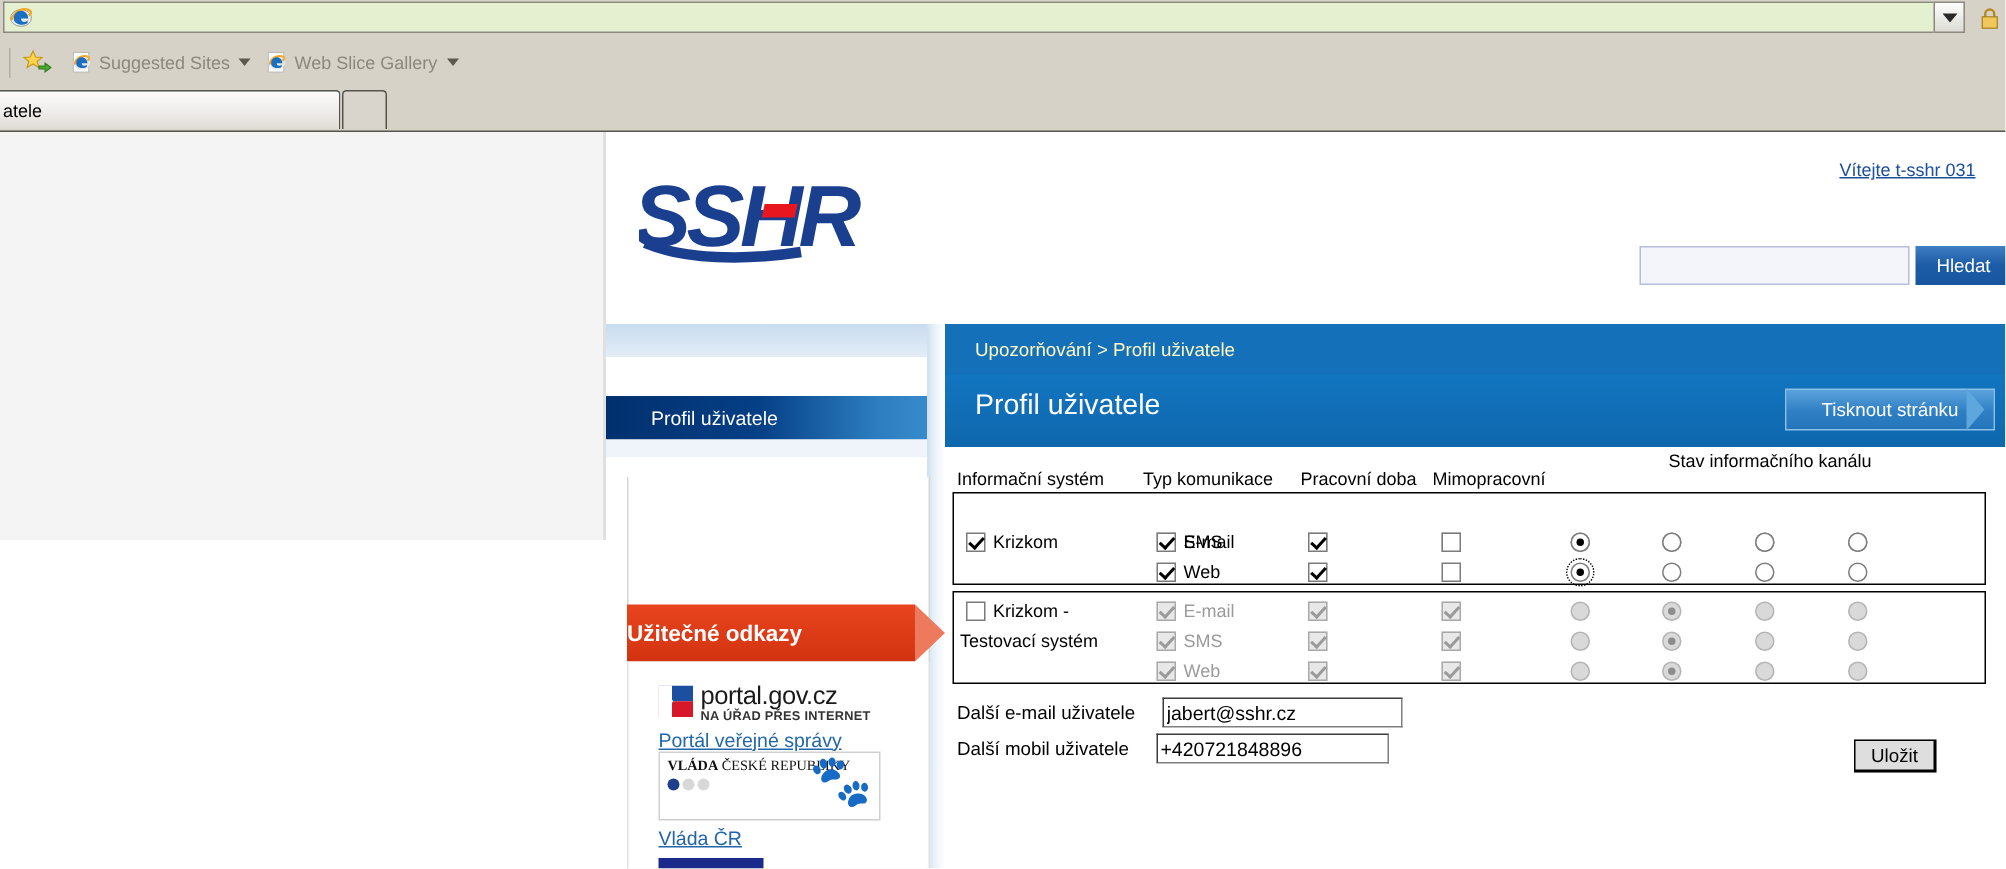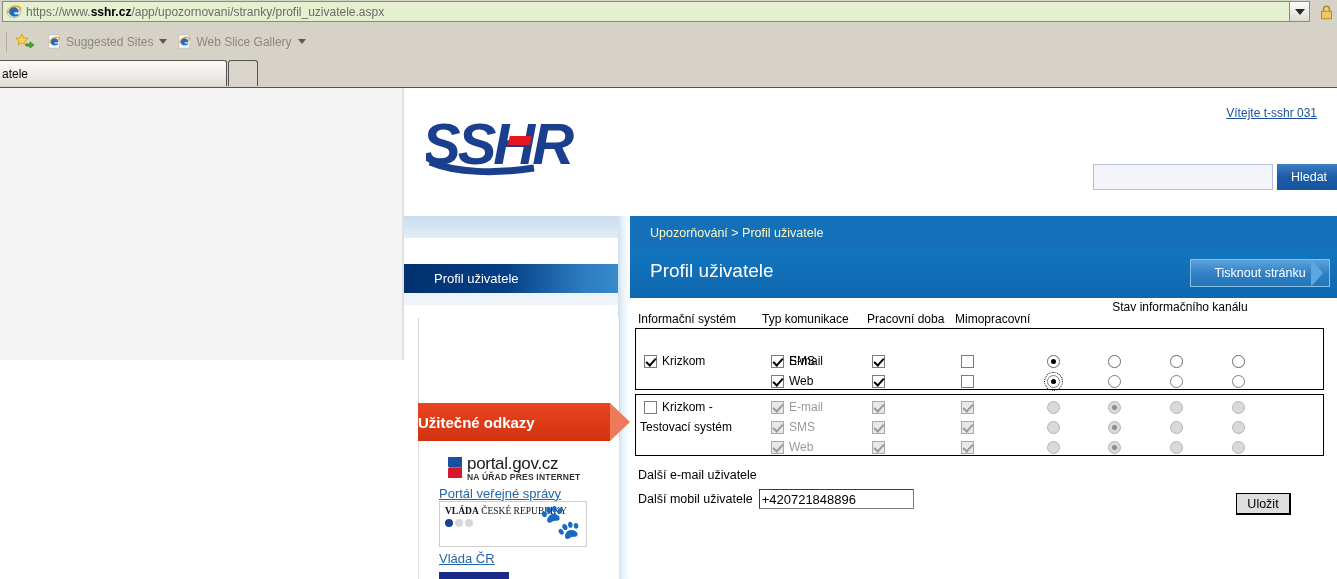--- a/index.html
+++ b/index.html
@@ -543,21 +543,21 @@
   
   .field-row {
     position: absolute;
     left: 8px;
     height: 22px;
     display: flex;
     align-items: center;
   }
   #fr-email { top: 166px; }
   #fr-mobil { top: 190px; }
-  .field-label { font-size: 12.5px; white-space: nowrap; margin-right: 6px; }
+  .field-label { font-size: 12.5px; white-space: nowrap; margin-right: 18px; }
   .field-input {
     height: 20px;
     border: 1px solid #7f7f7f;
     border-top-color: #3c3c3c;
     border-left-color: #3c3c3c;
     background: #ffffff;
     font-family: "Liberation Sans", sans-serif;
     font-size: 13px;
     padding: 0 2px;
     box-sizing: border-box;
@@ -594,21 +594,20 @@
 
   <div id="address-bar-row">
     <div id="address-bar">
       <span id="ie-icon-addr">
         <svg width="16" height="16" viewBox="0 0 16 16">
           <ellipse cx="8" cy="8" rx="7" ry="5.6" fill="#e9e9e9" stroke="#9a9a9a" stroke-width="0.6"></ellipse>
           <path d="M1.5 9.5 C3 4 8 1.2 12.5 2.4 C15.5 3.3 15 5.5 13 6.3" fill="none" stroke="#f5a623" stroke-width="1.6"></path>
           <path d="M3.2 8.3 C3.2 5.3 5.4 3.2 8 3.2 C10.6 3.2 12.8 5.3 12.8 8.3 L8 8.3 C8 9.8 8.9 10.6 10.2 10.6 C11.2 10.6 11.9 10.2 12.4 9.5 L12.4 11.4 C11.4 12.1 10.3 12.5 8.9 12.5 C5.6 12.5 3.2 10.9 3.2 8.3 Z" fill="#1b6fc2"></path>
         </svg>
       </span>
-      <span id="url-text"><span>https://www.</span><span class="host">sshr.cz</span><span>/app/upozornovani/stranky/profil_uzivatele.aspx</span></span>
     </div>
     <div id="addr-dropdown">
       <span style="width:0;height:0;border-left:5px solid transparent;border-right:5px solid transparent;border-top:6px solid #2a2a2a;"></span>
     </div>
     <div id="lock-icon-wrap">
       <svg width="13" height="15" viewBox="0 0 13 15">
         <path d="M3.5 6.5 V4.3 a3 3 0 0 1 6 0 V6.5" fill="none" stroke="#b78a20" stroke-width="1.6"></path>
         <rect x="1.5" y="6.2" width="10" height="7.6" fill="#f0c75a" stroke="#a8801c" stroke-width="0.8"></rect>
       </svg>
     </div>
@@ -927,20 +926,21 @@
                 <span class="rb dis"></span>
               </span>
             <span class="cell c-zas">
                 <span class="rb dis"></span>
               </span>
           </div>
         </div>
 
         <div class="field-row" id="fr-email">
           <span class="field-label">Další e-mail uživatele</span>
+          <input class="field-input" id="inp-email" type="text" value="jabert@sshr.cz" style="">
         </div>
         <div class="field-row" id="fr-mobil">
           <span class="field-label">Další mobil uživatele</span>
           <input class="field-input" id="inp-mobil" type="text" value="+420721848896" style="">
         </div>
 
         <div id="save-button">Uložit</div>
       </div>
     </div>
   </div>

